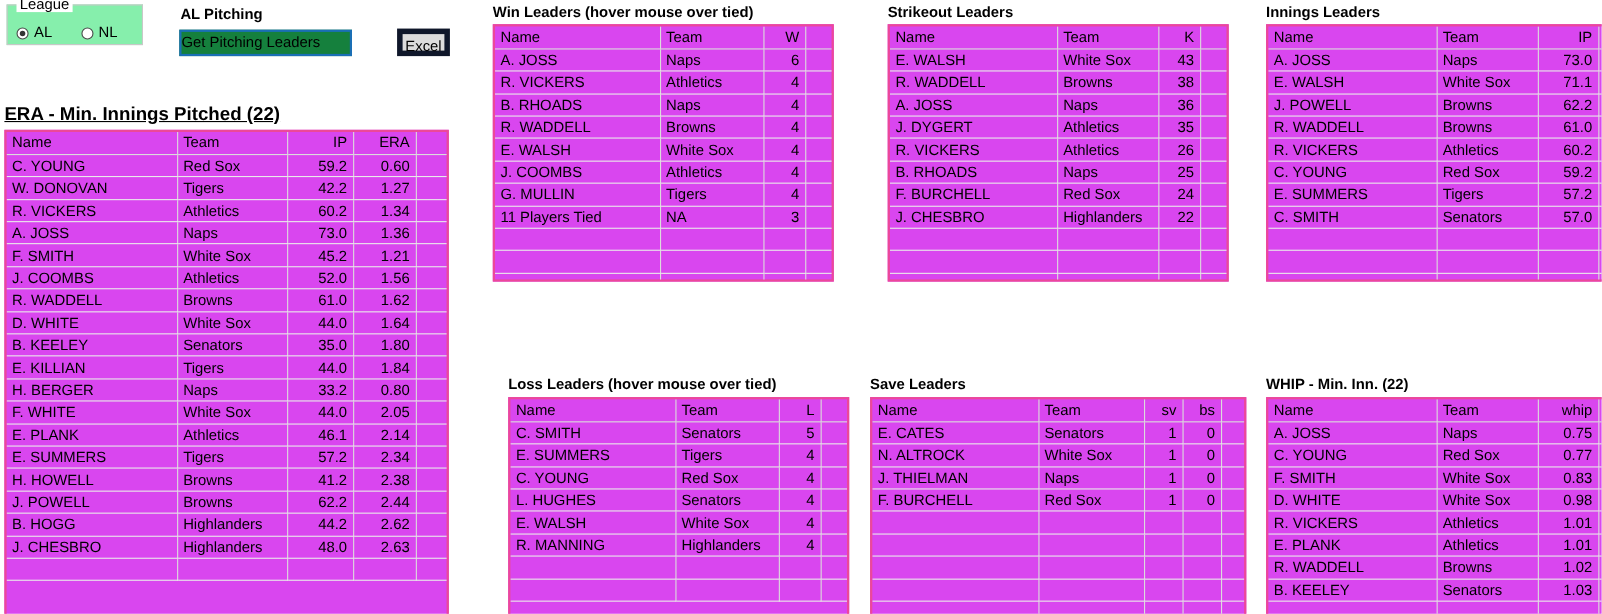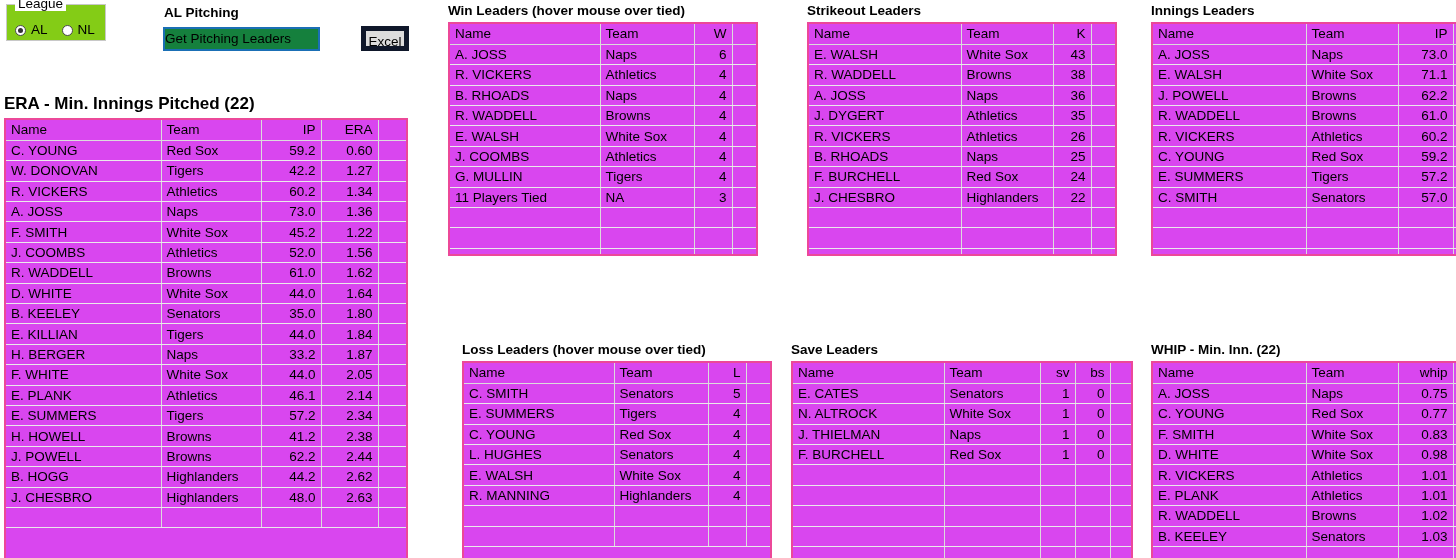--- a/index.html
+++ b/index.html
@@ -10,36 +10,36 @@
     background: #ffffff;
     font-family: "Liberation Sans", sans-serif;
     color: #000000;
   }
 
   #root { position: relative; width: 1456px; height: 558px; }
 
   
   .league-fieldset {
     position: absolute; left: 6px; top: 4px;
-    width: 100px; height: 37px;
+    width: 124px; height: 37px;
     border: 1px solid #c8c8c8;
-    background: #84cc16;
+    background: #86efac;
   }
   .league-legend {
     position: absolute; left: 8px; top: -9px;
     background: #ffffff;
     padding: 0 3px;
     font-size: 13.5px;
     line-height: 15px;
     color: #000;
     white-space: nowrap;
   }
   .radio-row {
     position: absolute; left: 8px; top: 18px;
-    display: flex; align-items: center; gap: 14px;
+    display: flex; align-items: center; gap: 26px;
   }
   .radio-opt { display: flex; align-items: center; gap: 5px; cursor: default; }
   .radio-dot {
     width: 11px; height: 11px; border-radius: 50%;
     border: 1px solid #4a4a4a; background: #fff;
     position: relative; flex: none;
   }
   .radio-dot.checked::after {
     content: ""; position: absolute;
     left: 2px; top: 2px; width: 5px; height: 5px;
@@ -85,20 +85,21 @@
     font-size: 13.5px;
     font-weight: bold;
     white-space: nowrap;
     margin-bottom: 3px;
     line-height: 16px;
   }
   .panel-title.big {
     font-size: 17px;
     line-height: 21px;
     margin-bottom: 4px;
+    text-decoration: underline;
   }
 
   .grid-wrap {
     border: 2px solid #ec4899;
     background: #d946ef;
     overflow: hidden;
   }
   table.grid {
     border-collapse: collapse;
     width: 100%;
@@ -206,21 +207,21 @@
               <td>A. JOSS</td>
               <td>Naps</td>
               <td class="num">73.0</td>
               <td class="num">1.36</td>
               <td></td>
             </tr>
             <tr>
               <td>F. SMITH</td>
               <td>White Sox</td>
               <td class="num">45.2</td>
-              <td class="num">1.22</td>
+              <td class="num">1.21</td>
               <td></td>
             </tr>
             <tr>
               <td>J. COOMBS</td>
               <td>Athletics</td>
               <td class="num">52.0</td>
               <td class="num">1.56</td>
               <td></td>
             </tr>
             <tr>
@@ -248,21 +249,21 @@
               <td>E. KILLIAN</td>
               <td>Tigers</td>
               <td class="num">44.0</td>
               <td class="num">1.84</td>
               <td></td>
             </tr>
             <tr>
               <td>H. BERGER</td>
               <td>Naps</td>
               <td class="num">33.2</td>
-              <td class="num">1.87</td>
+              <td class="num">0.80</td>
               <td></td>
             </tr>
             <tr>
               <td>F. WHITE</td>
               <td>White Sox</td>
               <td class="num">44.0</td>
               <td class="num">2.05</td>
               <td></td>
             </tr>
             <tr>

